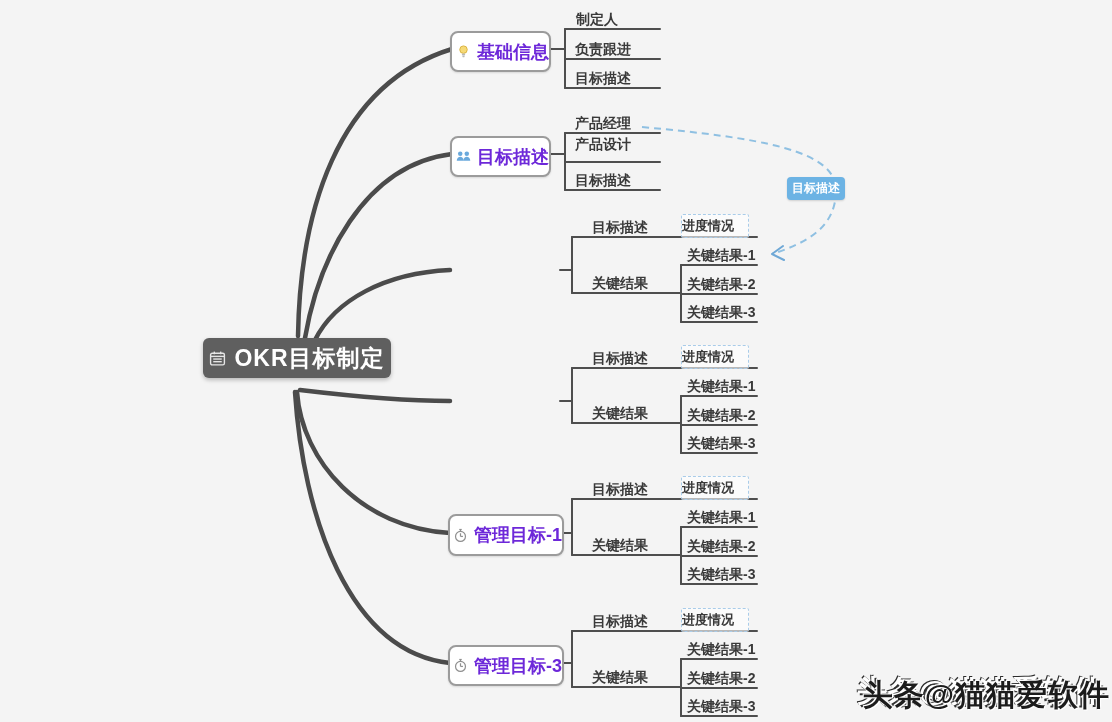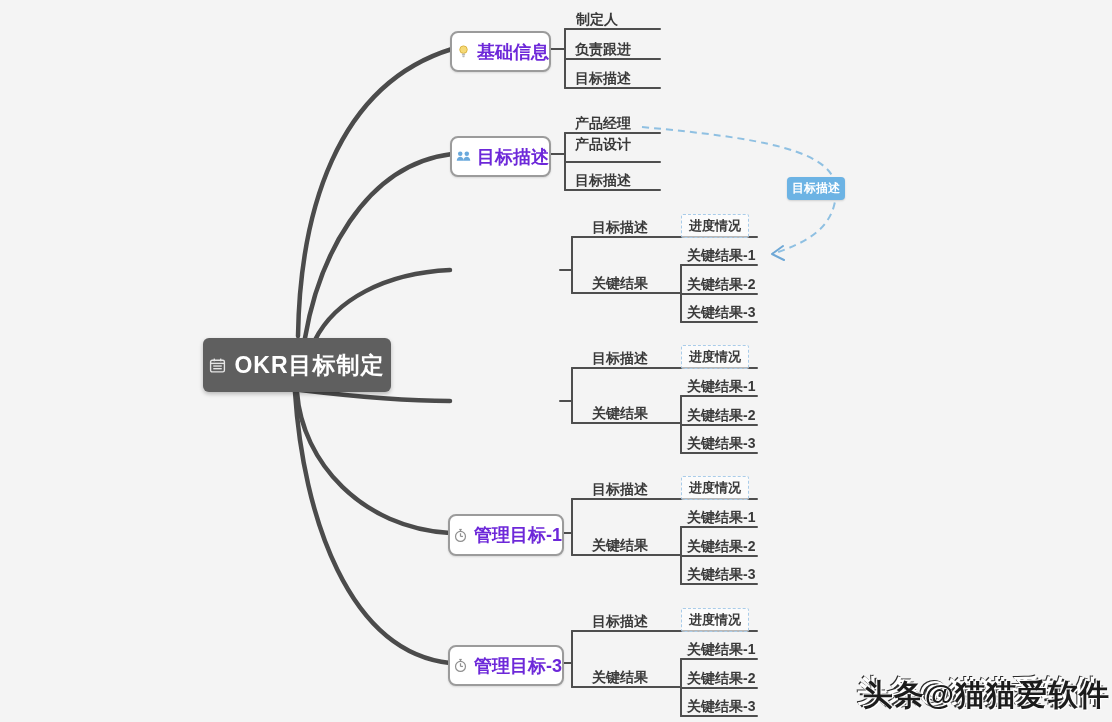--- a/index.html
+++ b/index.html
@@ -20,21 +20,21 @@
     position:absolute;z-index:3;display:flex;align-items:center;justify-content:center;
     background:#5f5f5f;border-radius:6px;box-shadow:0 2px 4px rgba(0,0,0,0.25);
     color:#fff;font-size:23px;font-weight:bold;white-space:nowrap;letter-spacing:1px;
   }
   #root-node .icon{display:inline-flex;margin-right:8px;line-height:0;}
   .child-label{
     position:absolute;z-index:3;height:19px;line-height:19px;
     font-size:14px;font-weight:bold;color:#3a3a3a;white-space:nowrap;
   }
   .progress-badge{
-    position:absolute;z-index:3;width:66px;height:22px;line-height:22px;text-align:center;
+    position:absolute;z-index:3;width:66px;height:22px;line-height:22px;text-align:left;
     border:1px dashed #a9cce9;border-radius:2px;background:rgba(255,255,255,0.6);
     font-size:13px;font-weight:bold;color:#3a3a3a;white-space:nowrap;
   }
   #floating-note{
     position:absolute;z-index:4;left:787px;top:177px;width:58px;height:23px;
     background:#6cb3e4;border-radius:4px;color:#fff;font-size:12px;font-weight:bold;
     display:flex;align-items:center;justify-content:center;white-space:nowrap;
     box-shadow:0 1px 2px rgba(0,0,0,0.15);
   }
   #watermark{position:absolute;z-index:5;right:2px;bottom:6px;height:44px;}
@@ -109,21 +109,21 @@
       <path d="M681 659 V716"></path>
       <path d="M681 659 H757"></path>
         <path d="M681 688 H757"></path>
         <path d="M681 716 H757"></path>
     </g>
 
     <path d="M642 127 C760 138 836 150 836 190 C836 228 806 243 772 254" stroke="#8fc0e2" stroke-width="2" fill="none" stroke-dasharray="7 5"></path>
     <path d="M772 254 L783 246 M772 254 L784 260" stroke="#6fa8d6" stroke-width="2" fill="none" stroke-linecap="round"></path>
   </svg>
 
-  <div id="root-node" style="left:203px;top:338px;width:188px;height:54px">
+  <div id="root-node" style="left:203px;top:338px;width:188px;height:40px">
     <span class="icon">
       <svg width="17" height="17" viewBox="0 0 16 16">
           <g stroke="#e6e6e6" stroke-width="1.3" fill="none">
         <rect x="1.5" y="3" width="13" height="11" rx="1.5"></rect>
         <line x1="1.5" y1="6" x2="14.5" y2="6"></line>
         <line x1="5" y1="1.5" x2="5" y2="4"></line>
             <line x1="11" y1="1.5" x2="11" y2="4"></line>
         <line x1="4" y1="8.5" x2="12" y2="8.5"></line>
             <line x1="4" y1="11" x2="12" y2="11"></line>
       </g>

